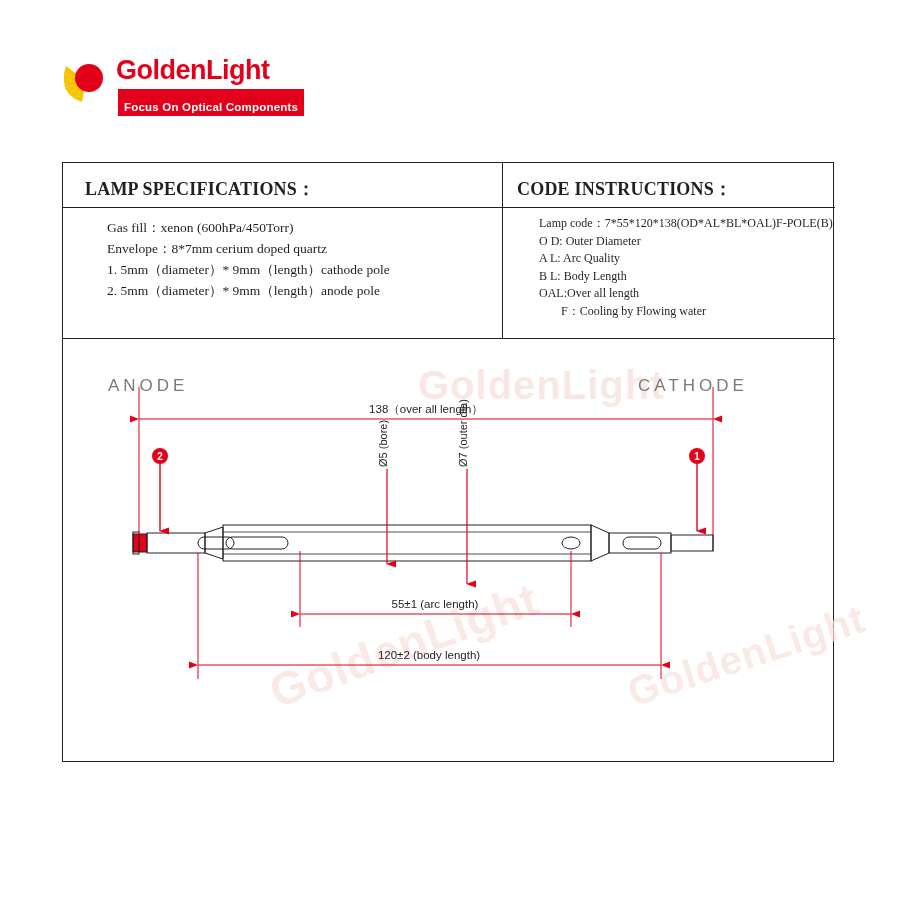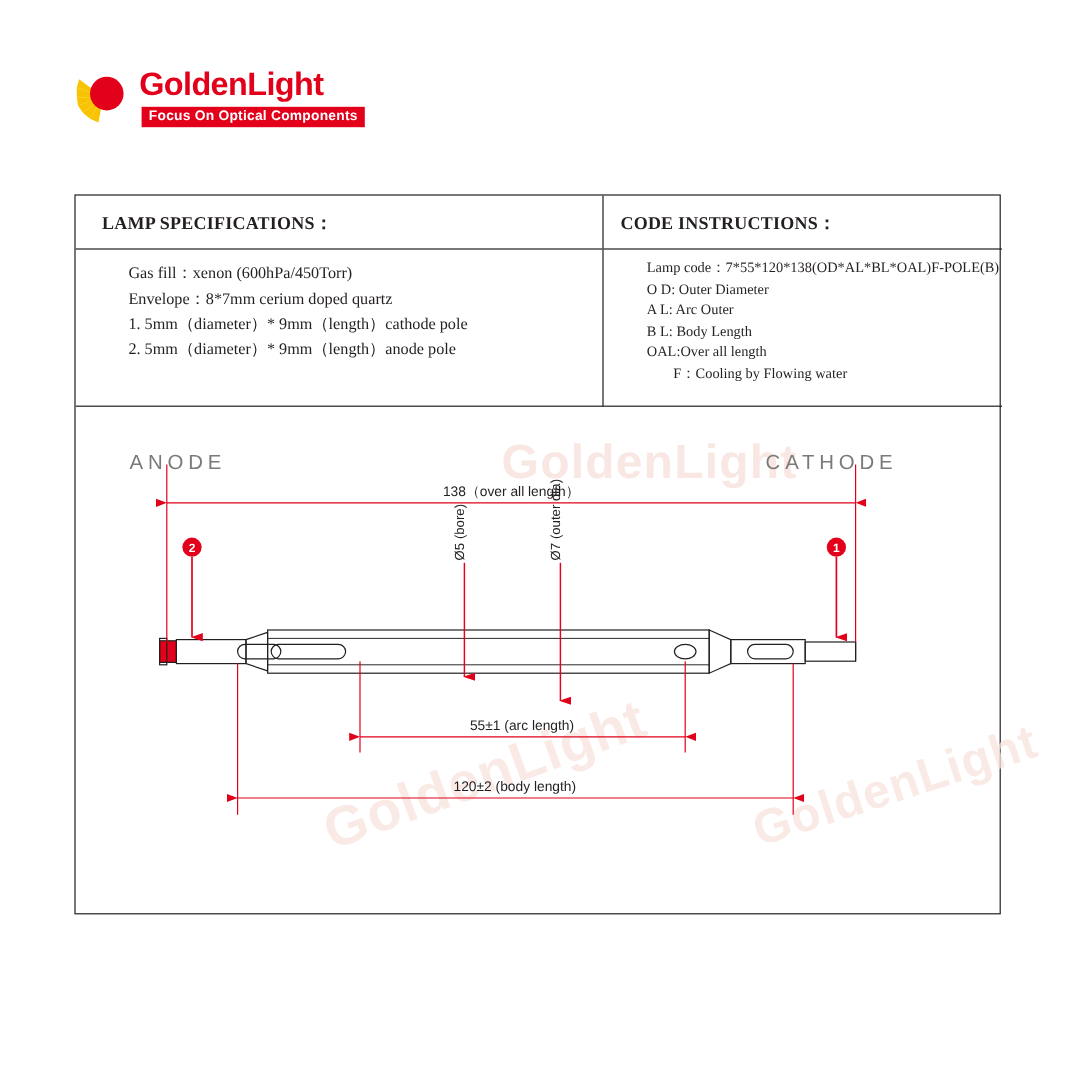--- a/index.html
+++ b/index.html
@@ -46,21 +46,21 @@
     white-space: nowrap;
   }
   .logo-tagline {
     position: absolute;
     left: 56px;
     top: 34px;
     background: #e2001a;
     color: #ffffff;
     font-size: 11.5px;
     font-weight: bold;
-    padding: 2px 6px 3px 6px;
+    padding: 12px 6px 3px 6px;
     white-space: nowrap;
     letter-spacing: 0.2px;
   }
 
   
   .frame {
     position: absolute;
     left: 62px;
     top: 162px;
     width: 772px;
@@ -85,21 +85,21 @@
     left: 440px; top: 0;
     width: 332px;
     height: 176px;
   }
   .spec-title {
     position: absolute;
     left: 22px;
     top: 14px;
     font-family: "Liberation Serif", serif;
     font-weight: bold;
-    font-size: 15px;
+    font-size: 18px;
     color: #231f20;
     letter-spacing: 0.2px;
   }
   .spec-divider {
     position: absolute;
     left: 0;
     top: 44px;
     width: 100%;
     height: 1px;
     background: #231f20;
@@ -248,21 +248,21 @@
         <div class="spec-line">2. 5mm（diameter）* 9mm（length）anode pole</div>
       </div>
     </div>
 
     <div class="spec-box spec-right">
       <div class="spec-title">CODE INSTRUCTIONS：</div>
       <div class="spec-divider"></div>
       <div class="spec-body">
         <div class="spec-line">Lamp code：7*55*120*138(OD*AL*BL*OAL)F-POLE(B)</div>
         <div class="spec-line">O  D: Outer Diameter</div>
-        <div class="spec-line">A  L: Arc Outer</div>
+        <div class="spec-line">A  L: Arc Quality</div>
         <div class="spec-line">B   L: Body Length</div>
         <div class="spec-line">OAL:Over all length</div>
         <div class="spec-line indent2">F：Cooling by Flowing water</div>
       </div>
     </div>
 
     <div class="drawing">
       <div class="lbl-anode">ANODE</div>
       <div class="lbl-cathode">CATHODE</div>
 

